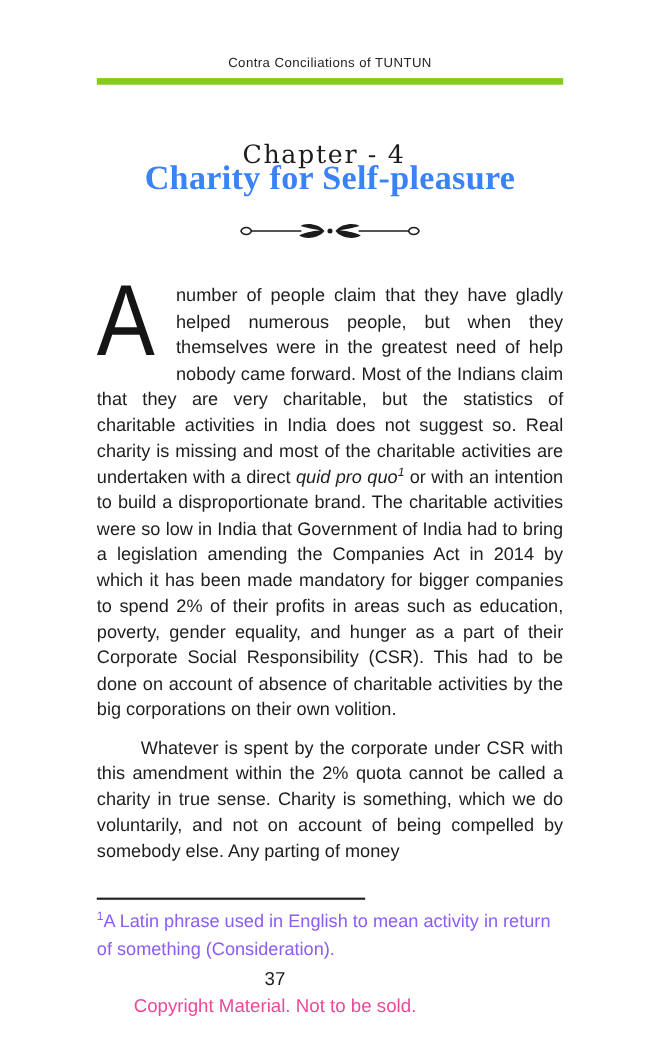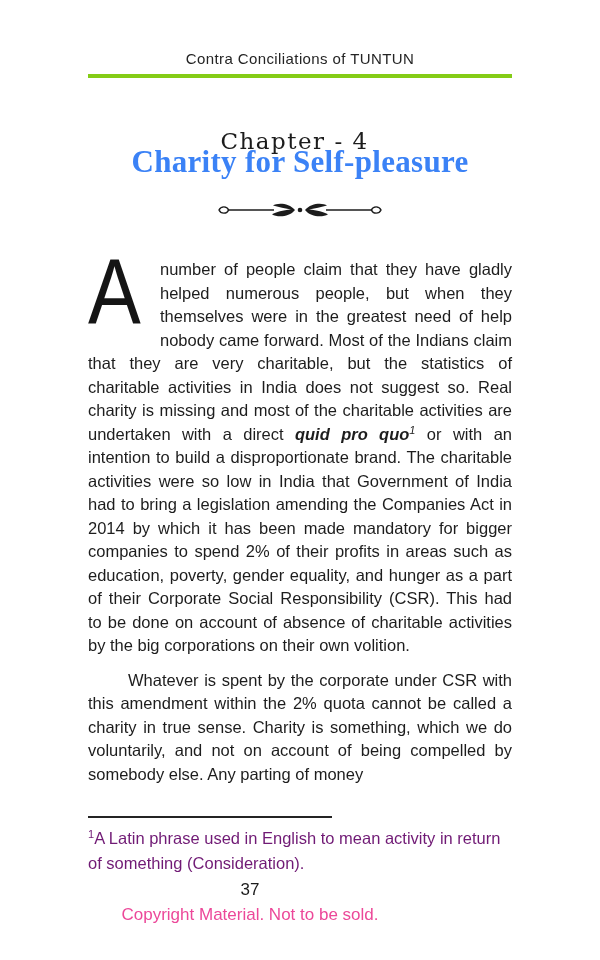--- a/index.html
+++ b/index.html
@@ -10,22 +10,22 @@
     font-family: "Liberation Sans", sans-serif;
     color: #1d1d1d;
     -webkit-font-smoothing: antialiased;
   }
   .page { position: relative; width: 600px; height: 960px; background: #ffffff; overflow: hidden; }
 
   
   .running-header {
     position: absolute; top: 50px; left: 88px; width: 424px;
     text-align: center;
-    font-size: 15px; letter-spacing: 0.4px; color: #242424;
-    border-bottom: 4px solid #84cc16;
+    font-size: 12px; letter-spacing: 0.4px; color: #242424;
+    border-bottom: 6px solid #84cc16;
     padding-bottom: 7px;
   }
 
   
   .chapter-label {
     position: absolute; top: 108px; left: 0; width: 589px;
     text-align: center;
     font-family: "DejaVu Serif", serif;
     font-size: 23px; letter-spacing: 1.5px; color: #1c1c1c; margin-top: 20px;
   }
@@ -49,27 +49,27 @@
     float: left; width: 56px; height: 70px;
     margin: 2px 16px 2px 0;
     position: relative;
   }
   .dropcap-glyph {
     position: absolute; left: 0; top: -14px;
     font-size: 92px; line-height: 92px; font-weight: 400; color: #151515;
     transform: scaleX(0.86); transform-origin: left top;
     letter-spacing: 0;
   }
-  .latin-phrase { font-weight: bold; font-style: italic; }
+  .latin-phrase { font-weight: normal; font-style: italic; }
   .fn-ref { font-size: 11px; font-style: italic; line-height: 0; }
 
   
   .footnote { position: absolute; top: 816px; left: 88px; width: 424px; }
   .footnote-rule { width: 244px; height: 0; border-top: 2px solid #242424; margin-bottom: 8px; }
-  .footnote-text { margin: 0; font-size: 16.5px; line-height: 25px; text-align: left; color: #701a75; }
+  .footnote-text { margin: 0; font-size: 16.5px; line-height: 25px; text-align: left; color: #8b5cf6; }
   .footnote-text sup { font-size: 11px; line-height: 0; }
 
   
   .page-footer { position: absolute; top: 880px; left: 0; width: 500px; text-align: center; }
   .page-number { font-size: 17px; color: #1d1d1d; }
   .copyright { font-size: 17px; margin-top: 5px; color: #ec4899; }
 </style>
 </head>
 <body>
 

